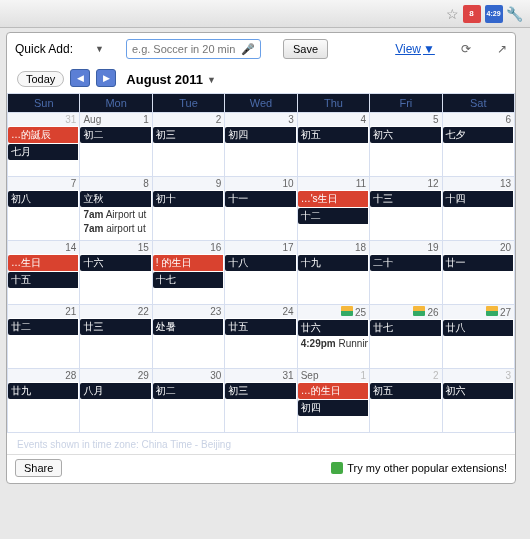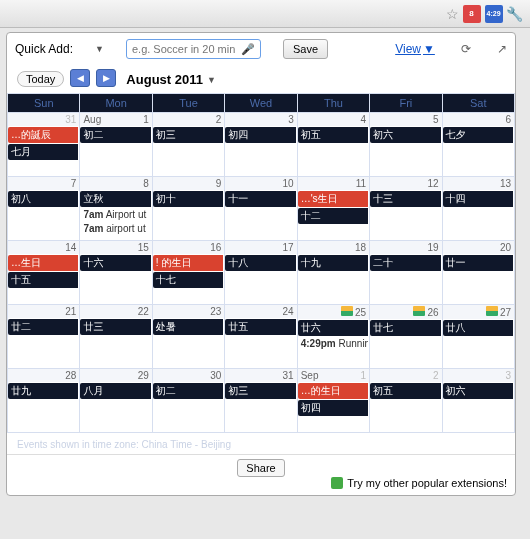--- a/index.html
+++ b/index.html
@@ -32,21 +32,21 @@
   .daynum .mname { float: left; color: #666; }
   .event { font-size: 10px; padding: 1px 3px; margin: 1px 1px 0 0; overflow: hidden; white-space: nowrap; text-overflow: clip; border-radius: 2px 0 0 2px; }
   .ev-purple { background: #0f172a; color: #fff; }
   .ev-red { background: #d9422f; color: #fff; }
   .ev-plain { color: #333; background: #fff; }
   .ev-plain b { color: #333; margin-top: 30px; }
   .highlight { position: absolute; inset: 0; background: #fdefbc; z-index: -1; }
   .highlight-today { position: absolute; inset: 0; background: #fdf6d9; z-index: -1; }
   .flag { width: 12px; height: 10px; background: linear-gradient(#f6b83c 50%, #3a6 50%); display: inline-block; border-radius: 1px; margin-right: 2px; }
   .tznote { color: #c9d2e4; font-size: 10px; padding: 6px 10px 4px; }
-  .bottom { display: flex; align-items: center; padding: 4px 8px 6px; border-top: 1px solid #ddd; flex-direction: column; }
+  .bottom { display: flex; align-items: center; padding: 4px 8px 6px; border-top: 1px solid #ddd; }
   .share-btn { border: 1px solid #aaa; border-radius: 3px; padding: 2px 8px; font-size: 11px; background: #f7f7f7; cursor: pointer; }
   .promo { margin-left: auto; font-size: 11px; display: flex; align-items: center; gap: 4px; cursor: pointer; }
   .puzzle { width: 12px; height: 12px; background: #4a4; display: inline-block; border-radius: 2px; }
 </style>
 </head>
 <body>
 
 <div class="browser-bar">
   <span class="star">☆</span>
   <span class="ext-badge badge1">8</span>

